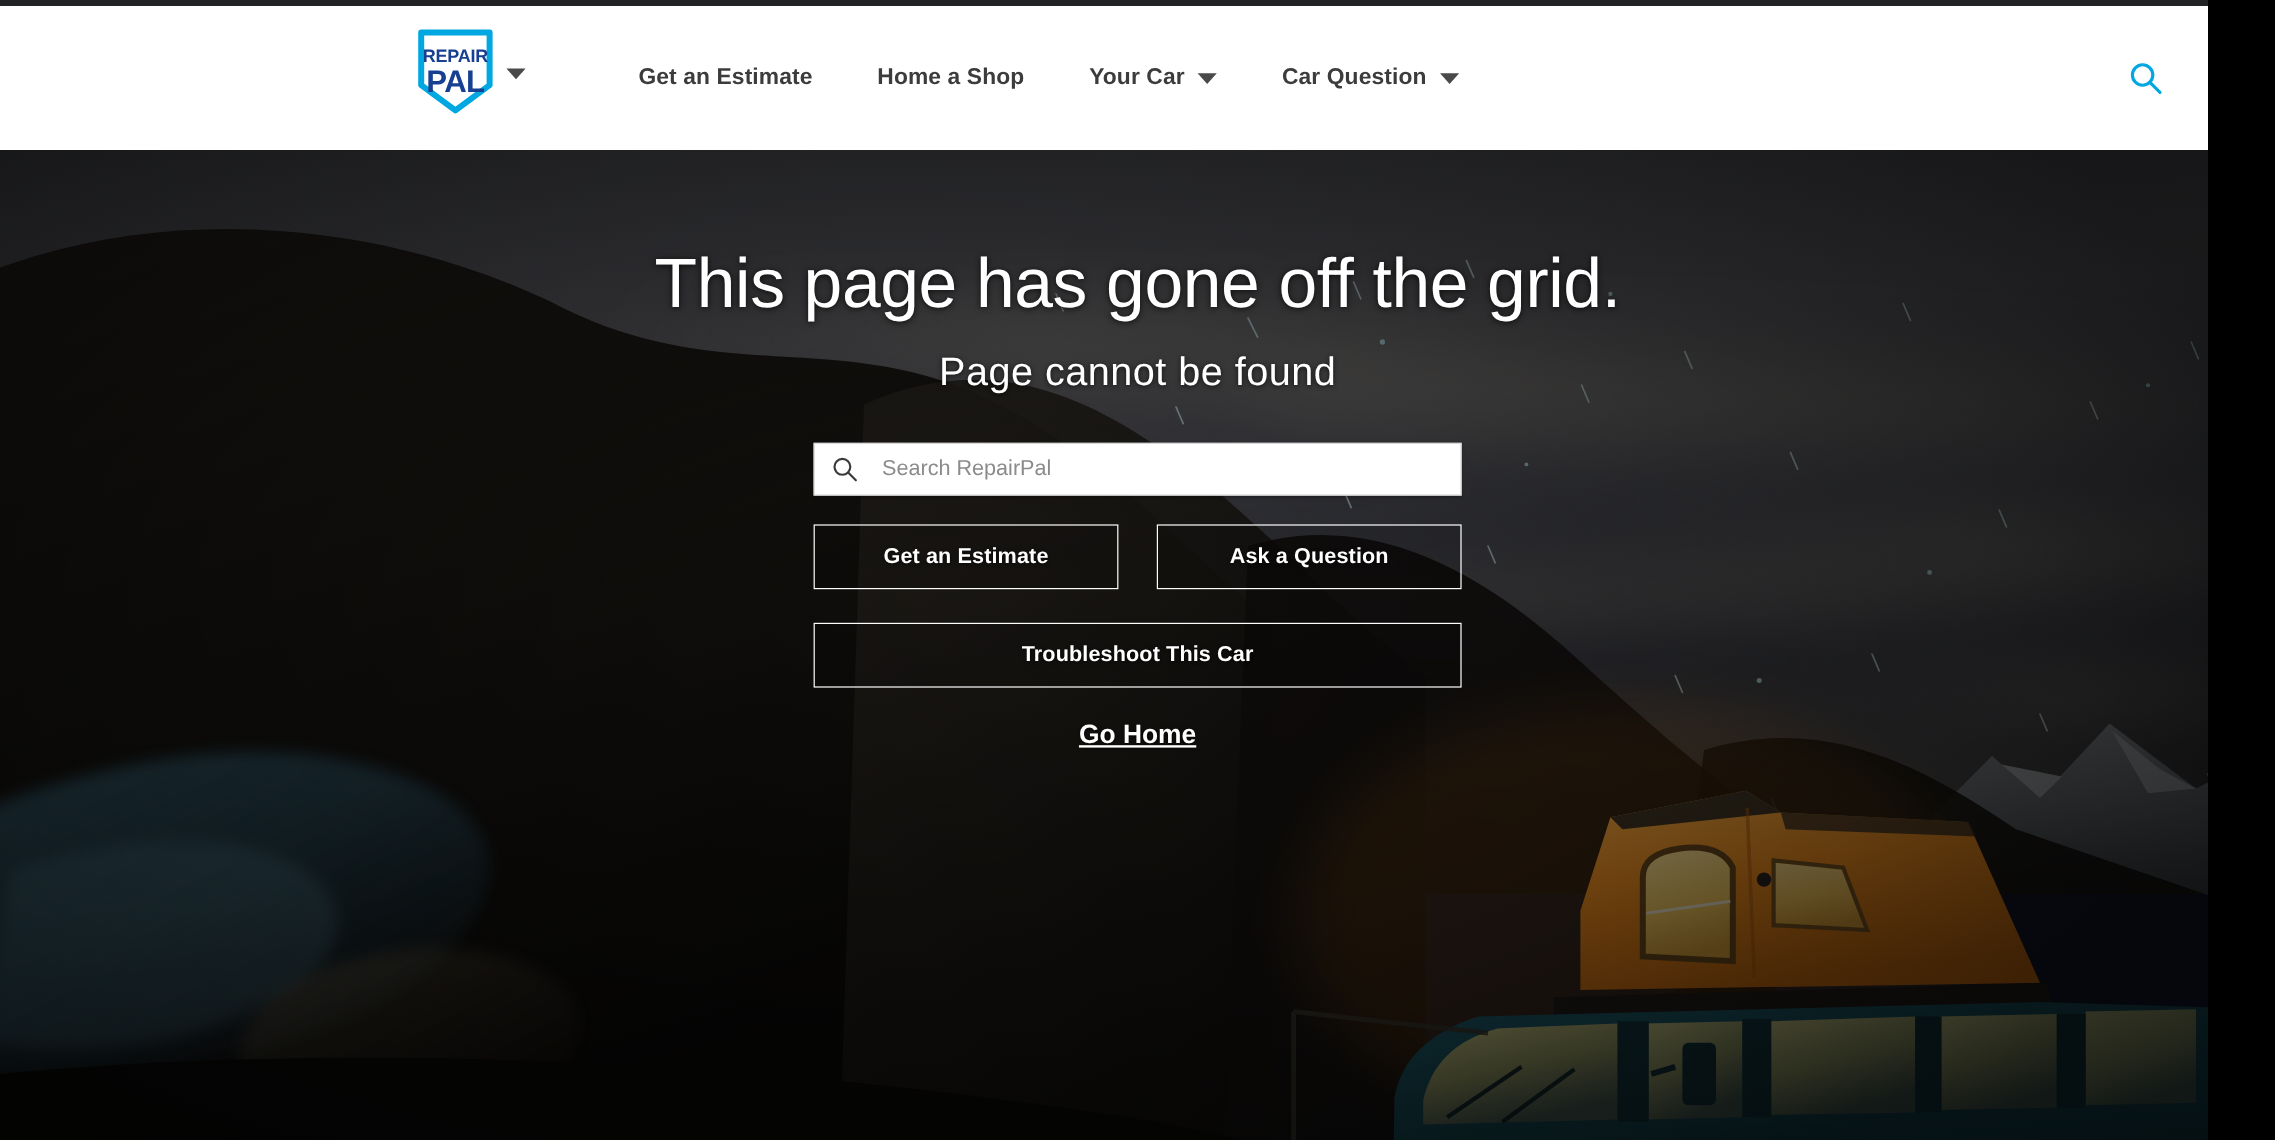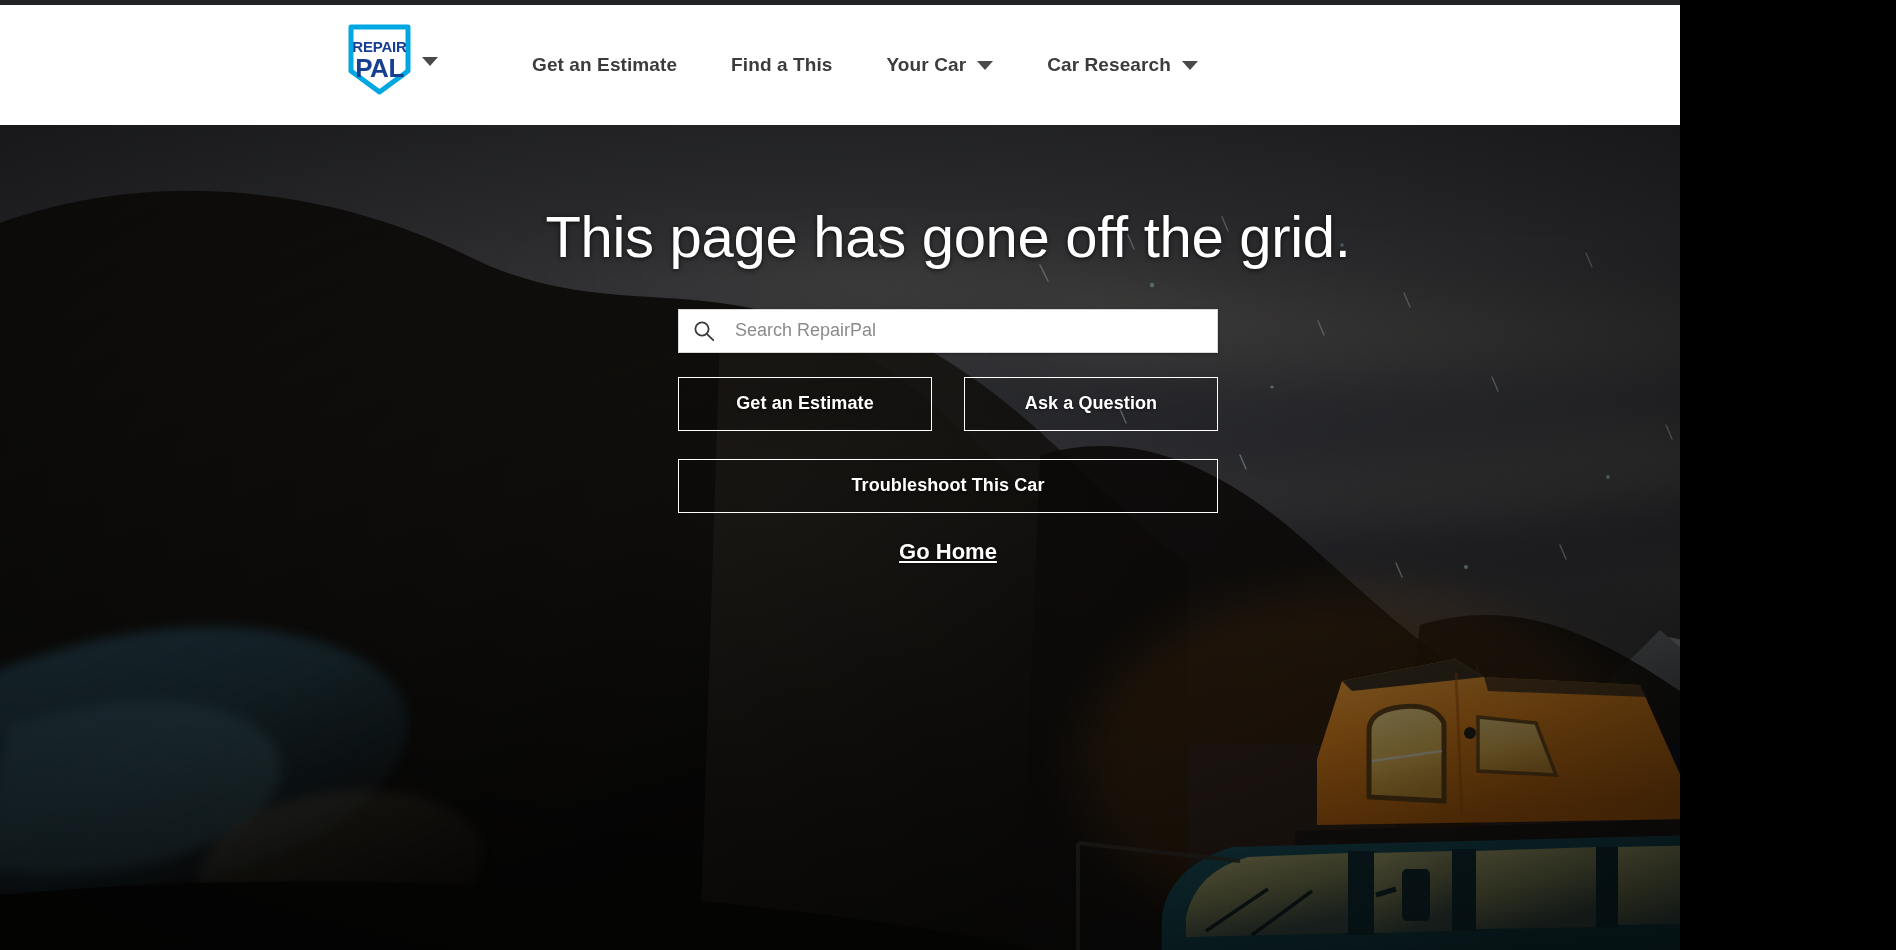--- a/index.html
+++ b/index.html
@@ -8,21 +8,21 @@
   html, body {
     width: 1896px;
     height: 950px;
     overflow: hidden;
     font-family: "Liberation Sans", sans-serif;
     background: #000;
   }
 
   #page {
     position: relative;
-    width: 1680px;
+    width: 1840px;
     height: 950px;
     overflow: hidden;
   }
 
   
   .top-strip {
     position: absolute;
     top: 0; left: 0;
     width: 1896px;
     height: 5px;
@@ -248,28 +248,28 @@
         <text x="32.5" y="54" text-anchor="middle" font-family="Liberation Sans, sans-serif" font-size="26" font-weight="bold" fill="#173F92" letter-spacing="-0.5">PAL</text>
       </svg>
       <span class="logo-caret"></span>
     </div>
 
     <nav class="nav">
       <div class="nav-item">
         <span>Get an Estimate</span>
       </div>
       <div class="nav-item">
-        <span>Find a This</span>
+        <span>Home a Shop</span>
       </div>
       <div class="nav-item">
         <span>Your Car</span>
         <span class="nav-caret"></span>
       </div>
       <div class="nav-item">
-        <span>Car Research</span>
+        <span>Car Question</span>
         <span class="nav-caret"></span>
       </div>
     </nav>
 
     <div class="header-search">
       <svg width="30" height="30" viewBox="0 0 30 30">
         <circle cx="12.5" cy="12.5" r="8.5" fill="none" stroke="#00A7E1" stroke-width="2.6"></circle>
         <line x1="18.8" y1="18.8" x2="27" y2="27" stroke="#00A7E1" stroke-width="2.6" stroke-linecap="round"></line>
       </svg>
     </div>
@@ -499,20 +499,21 @@
       </svg>
     </div>
 
     <div class="hero-dim"></div>
 
     <div class="hero-content">
 
       <h1 class="hero-title">This page has gone off the grid.</h1>
 
 
+      <div class="hero-sub">Page cannot be found</div>
 
       <div class="search-wrap">
         <svg width="22" height="22" viewBox="0 0 22 22">
           <circle cx="9" cy="9" r="6.6" fill="none" stroke="#3a3a3a" stroke-width="1.8"></circle>
           <line x1="13.8" y1="13.8" x2="20.2" y2="20.2" stroke="#3a3a3a" stroke-width="1.8" stroke-linecap="round"></line>
         </svg>
         <input class="search-input" type="text" placeholder="Search RepairPal" style="">
       </div>
 
       <div class="btn-row">

